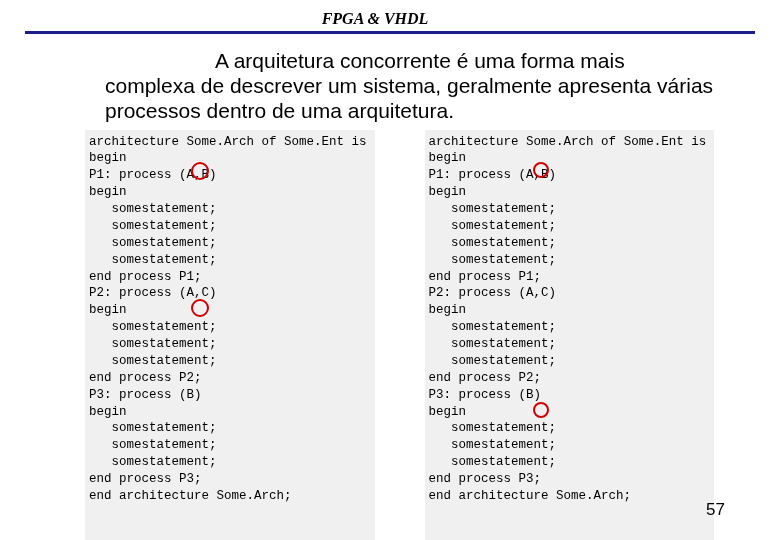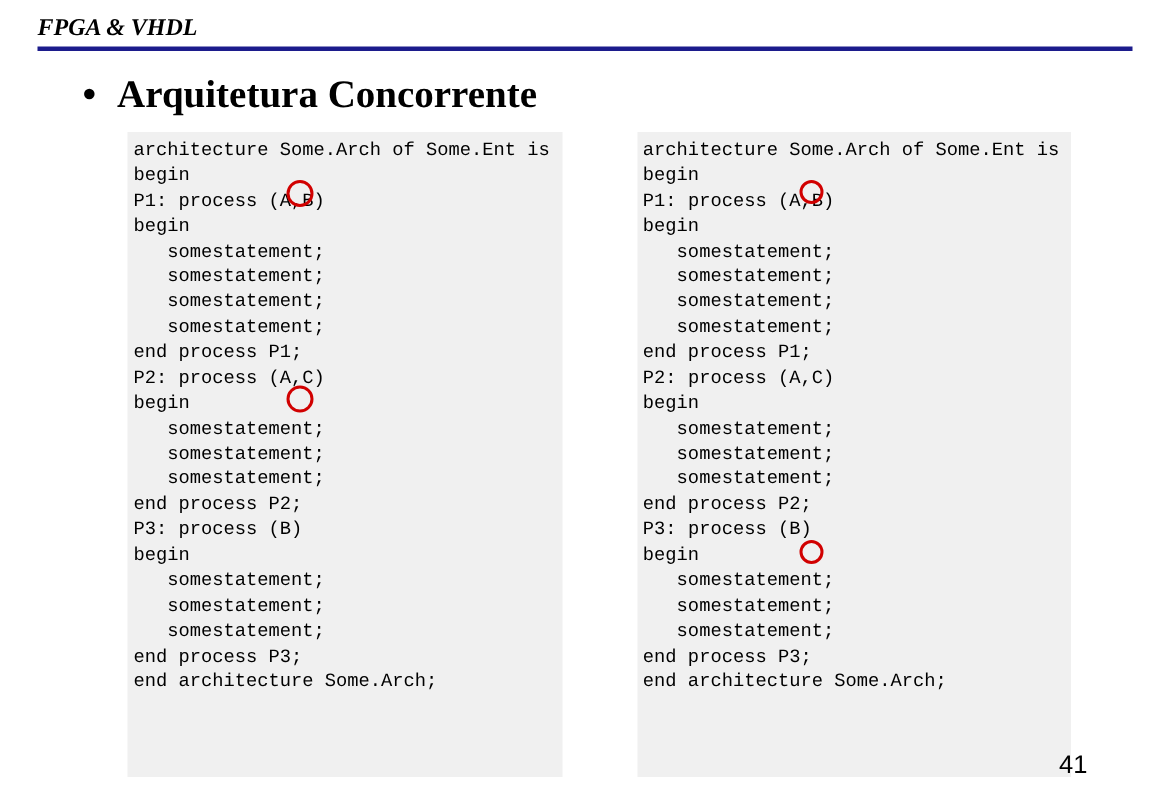--- a/index.html
+++ b/index.html
@@ -8,21 +8,21 @@
     height: 540px;
     background: #fff;
     font-family: "Times New Roman", serif;
     position: relative;
     overflow: hidden;
   }
   .slide {
     padding: 10px 25px 0 25px;
   }
   .header-bar {
-    text-align: left;
+    text-align: center;
     font-weight: bold;
     font-style: italic;
     font-size: 16px;
     padding-right: 30px;
     padding-bottom: 3px;
   }
   .rule {
     height: 3px;
     background: #1c1c8c;
     margin-bottom: 14px;
@@ -76,25 +76,22 @@
     font-size: 17px;
   }
 </style>
 </head>
 <body>
 
 <div class="slide">
   <div class="header-bar">FPGA &amp; VHDL</div>
   <div class="rule"></div>
 
-  <div class="title-row">
-    <span class="bullet">•</span>
-    <span>Arquitetura Concorrente</span>
-  </div>
 
+  <div class="body-text">A arquitetura concorrente é uma forma mais complexa de descrever um sistema, geralmente apresenta várias processos dentro de uma arquitetura.</div>
 
   <div class="code-row">
 
     <div class="code-block"><span class="kw">architecture</span><span> Some.Arch </span><span class="kw">of</span><span> Some.Ent </span><span class="kw">is</span>
 <span class="kw">begin</span>
 <span>P1: </span><span class="kw">process</span><span> (A,B)</span>
 <span class="kw">begin</span>
 <span>   somestatement;</span>
 <span>   somestatement;</span>
 <span>   somestatement;</span>
@@ -139,13 +136,13 @@
 <span>   somestatement;</span>
 <span class="kw">end process</span><span> P3;</span>
 <span class="kw">end architecture</span><span> Some.Arch;</span>
       <div class="circle" style="width:16px;height:16px;left:108px;top:32px;"></div>
       <div class="circle" style="width:16px;height:16px;left:108px;top:272px;"></div>
     </div>
 
   </div>
 </div>
 
-<div class="page-num">41</div>
+<div class="page-num">57</div>
 
 </body></html>

